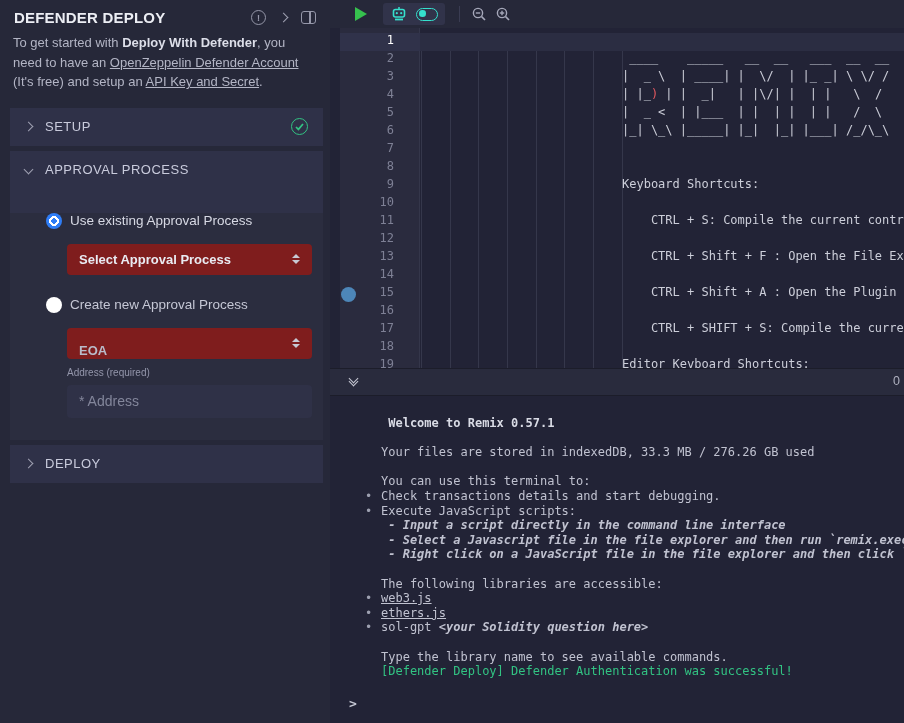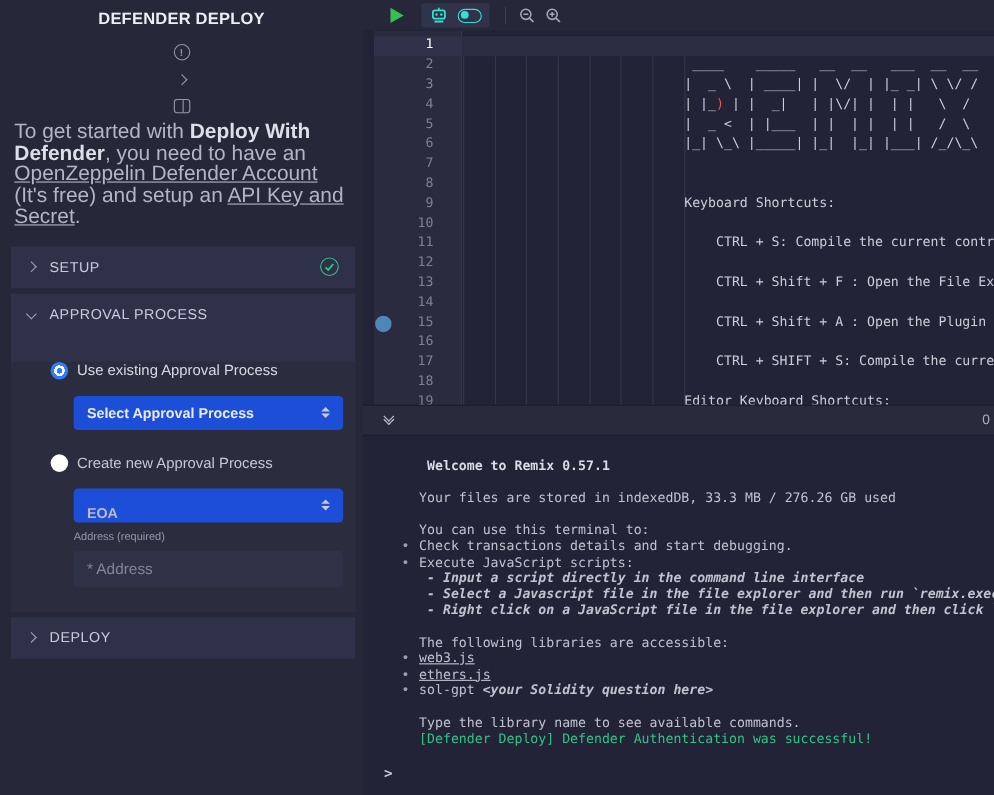--- a/index.html
+++ b/index.html
@@ -1,51 +1,51 @@
 <!DOCTYPE html>
 <html style="--accent: #2f7df6; --success: #32c383; --cyan: #35e0cd; --bracket: #e3585f; --breakpoint: #4d86b8;"><head>
 <meta charset="utf-8">
 <style>
   * { margin:0; padding:0; box-sizing:border-box; }
   html,body { width:904px; height:723px; overflow:hidden; background:#262839;
               font-family:"Liberation Sans", sans-serif; }
 
   
   .panel { position:absolute; left:0; top:0; width:330px; height:723px; background:#262839; }
-  .phead { display:flex; align-items:center; padding:9px 14px 0 14px; gap:14px;flex-direction:column; }
+  .phead { display:flex; align-items:center; padding:9px 14px 0 14px; gap:14px; }
   .phead h1 { flex:1; font-size:15px; font-weight:700; color:#eceef4; letter-spacing:.2px; }
   .hic { display:inline-flex; align-items:center; justify-content:center; cursor:pointer; }
   .issues { width:15px; height:15px; border:1.4px solid #9revious#9597a9; border:1.4px solid #9597a9; border-radius:50%;
             color:#9597a9; font-size:9px; font-weight:700; }
   .chev { width:7px; height:7px; border-right:1.6px solid #9fa1b2; border-bottom:1.6px solid #9fa1b2; }
   .chev.right { transform:rotate(-45deg); }
   .chev.down  { transform:rotate(45deg); }
   .layoutic { width:15px; height:13px; border:1.4px solid #9597a9; border-radius:3px; position:relative; }
   .layoutic i { position:absolute; left:55%; top:0; bottom:0; width:1.4px; background:#9597a9; }
 
-  .intro { padding:7px 13px 0 13px; font-size:19px; line-height:19.5px; color:#b3b5c5; }
+  .intro { padding:7px 13px 0 13px; font-size:13px; line-height:19.5px; color:#b3b5c5; }
   .intro b { color:#dcdee8; }
   .intro a { color:#b3b5c5; text-decoration:underline; cursor:pointer; }
 
   .sections { margin-top:16px; }
   .sec { margin:0 7px 5px 10px; background:#2f3148; }
   .sec-h { height:38px; display:flex; align-items:center; padding:0 15px; cursor:pointer; }
   .sec-h .lbl { margin-left:13px; font-size:13px; letter-spacing:.5px; color:#c9cbdc; }
   .okc { margin-left:auto; width:17px; height:17px; border:1.6px solid var(--success); border-radius:50%;
          display:flex; align-items:center; justify-content:center; }
   .okc svg { display:block; }
 
   .sec-body { background:#2b2d3f; padding-bottom:22px; }
   .radio-row { display:flex; align-items:center; margin:22px 0 0 36px; cursor:pointer; }
   .radio-row.first { margin-top:24px; }
   .radio { width:16px; height:16px; border-radius:50%; background:#fff; flex:none; }
   .radio.on { background:radial-gradient(circle, var(--accent) 0 2.6px, #fff 2.6px 4.8px, var(--accent) 4.8px 8px); }
   .radio-row span.rlbl { margin-left:8px; font-size:13.5px; color:#c5c7d5; }
   .radio-row.first span.rlbl { color:#d7d9e4; }
-  .selbox { margin:15px 0 0 57px; width:245px; height:31px; background:#1d4ed8; border-radius:4px;
+  .selbox { margin:15px 0 0 57px; width:245px; height:31px; background:#7f1d1d; border-radius:4px;
             display:flex; align-items:center; padding:0 12px; cursor:pointer; }
   .selbox .sv { font-size:13px; font-weight:700; color:#e9ebf2; }
   .selbox.dim .sv { font-weight:700; color:#b9bbc9;margin-top:14px; }
   .updn { margin-left:auto; display:flex; flex-direction:column; gap:2px; }
   .updn i { width:0; height:0; border-left:4px solid transparent; border-right:4px solid transparent; }
   .updn .u { border-bottom:4.5px solid #c7c9d4; }
   .updn .d { border-top:4.5px solid #c7c9d4; }
   .flabel { margin:8px 0 0 57px; font-size:10px; color:#9496ab; }
   .addr { display:block; margin:7px 0 0 57px; width:245px; height:33px; background:#2f3147; border:none;
           border-radius:4px; padding:0 12px; color:#d0d2de; font-size:14px; font-family:"Liberation Sans",sans-serif; }

